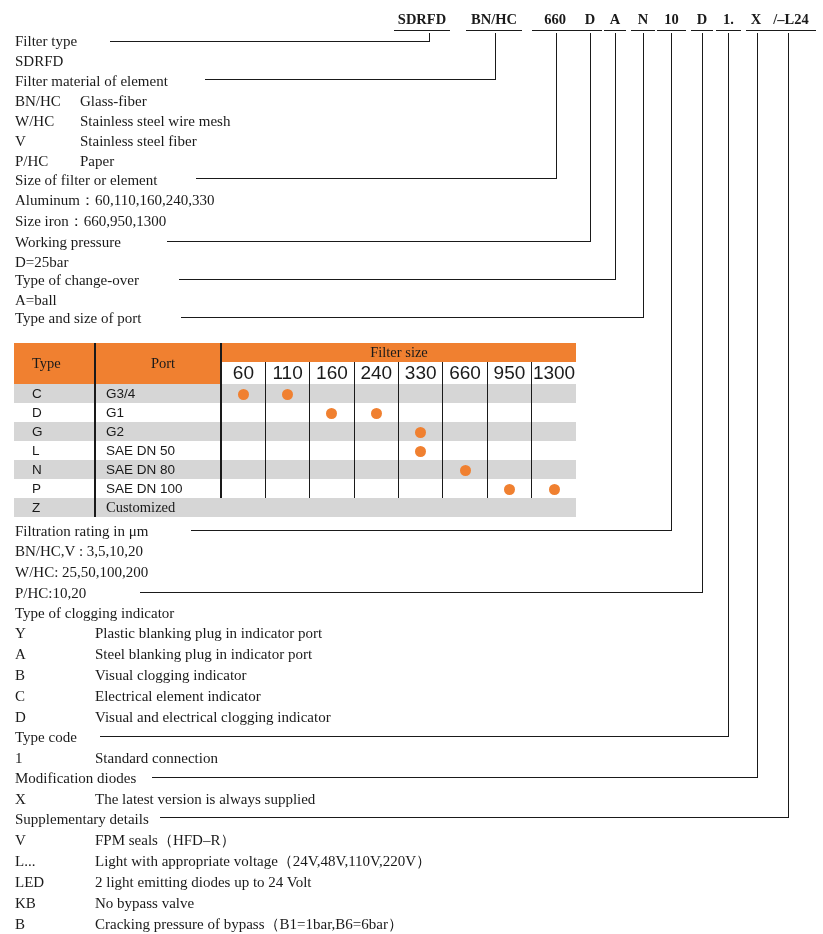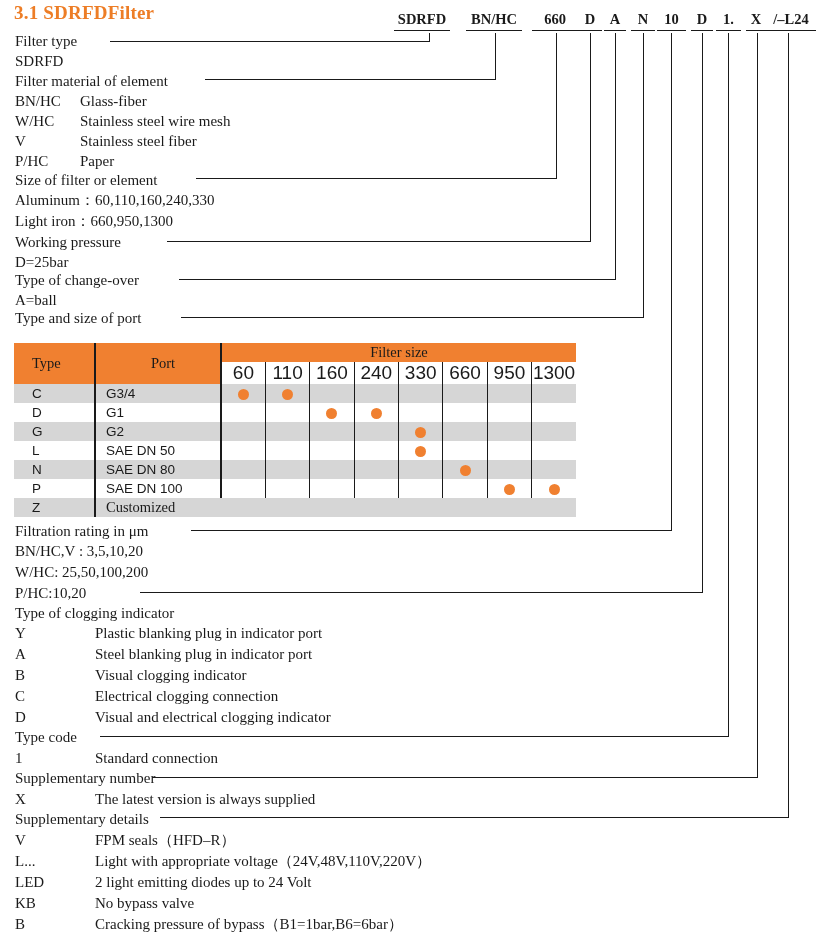--- a/index.html
+++ b/index.html
@@ -82,21 +82,20 @@
     text-align:center;
     font-family:"Liberation Serif","DejaVu Serif",serif;
     font-size:14.5px;
   }
 </style>
 </head>
 <body>
 
 <div class="sheet">
 
-  <div class="title">3.1 SDRFDFilter</div>
 
   <div class="code-row">
     <div class="code" style="left:394px;width:56px;">SDRFD</div>
     <div class="code" style="left:466px;width:56px;">BN/HC</div>
     <div class="code" style="left:532px;width:46px;">660</div>
     <div class="code" style="left:578px;width:24px;">D</div>
     <div class="code" style="left:604px;width:22px;">A</div>
     <div class="code" style="left:631px;width:24px;">N</div>
     <div class="code" style="left:657px;width:29px;">10</div>
     <div class="code" style="left:691px;width:22px;">D</div>
@@ -146,21 +145,21 @@
   <div class="code-desc" style="left:80px;top:94px;">Glass-fiber</div>
   <div class="code-letter" style="left:15px;top:114px;">W/HC</div>
   <div class="code-desc" style="left:80px;top:114px;">Stainless steel wire mesh</div>
   <div class="code-letter" style="left:15px;top:134px;">V</div>
   <div class="code-desc" style="left:80px;top:134px;">Stainless steel fiber</div>
   <div class="code-letter" style="left:15px;top:154px;">P/HC</div>
   <div class="code-desc" style="left:80px;top:154px;">Paper</div>
 
   <div class="lbl" style="left:15px;top:173px;">Size of filter or element</div>
   <div class="code-letter" style="left:15px;top:193px;">Aluminum：60,110,160,240,330</div>
-  <div class="code-letter" style="left:15px;top:214px;">Light iron：660,950,1300</div>
+  <div class="code-letter" style="left:15px;top:214px;">Size iron：660,950,1300</div>
 
   <div class="lbl" style="left:15px;top:235px;">Working pressure</div>
   <div class="code-letter" style="left:15px;top:255px;">D=25bar</div>
 
   <div class="lbl" style="left:15px;top:273px;">Type of change-over</div>
   <div class="code-letter" style="left:15px;top:293px;">A=ball</div>
 
   <div class="lbl" style="left:15px;top:311px;">Type and size of port</div>
 
   <div class="lbl" style="left:15px;top:524px;">Filtration rating in μm</div>
@@ -169,29 +168,29 @@
   <div class="code-letter" style="left:15px;top:586px;">P/HC:10,20</div>
 
   <div class="lbl" style="left:15px;top:606px;">Type of clogging indicator</div>
   <div class="code-letter" style="left:15px;top:626px;">Y</div>
   <div class="code-desc" style="left:95px;top:626px;">Plastic blanking plug in indicator port</div>
   <div class="code-letter" style="left:15px;top:647px;">A</div>
   <div class="code-desc" style="left:95px;top:647px;">Steel blanking plug in indicator port</div>
   <div class="code-letter" style="left:15px;top:668px;">B</div>
   <div class="code-desc" style="left:95px;top:668px;">Visual clogging indicator</div>
   <div class="code-letter" style="left:15px;top:689px;">C</div>
-  <div class="code-desc" style="left:95px;top:689px;">Electrical clogging connection</div>
+  <div class="code-desc" style="left:95px;top:689px;">Electrical element indicator</div>
   <div class="code-letter" style="left:15px;top:710px;">D</div>
   <div class="code-desc" style="left:95px;top:710px;">Visual and electrical clogging indicator</div>
 
   <div class="lbl" style="left:15px;top:730px;">Type code</div>
   <div class="code-letter" style="left:15px;top:751px;">1</div>
   <div class="code-desc" style="left:95px;top:751px;">Standard connection</div>
 
-  <div class="lbl" style="left:15px;top:771px;">Supplementary number</div>
+  <div class="lbl" style="left:15px;top:771px;">Modification diodes</div>
   <div class="code-letter" style="left:15px;top:792px;">X</div>
   <div class="code-desc" style="left:95px;top:792px;">The latest version is always supplied</div>
 
   <div class="lbl" style="left:15px;top:812px;">Supplementary details</div>
   <div class="code-letter" style="left:15px;top:833px;">V</div>
   <div class="code-desc" style="left:95px;top:833px;">FPM seals（HFD–R）</div>
   <div class="code-letter" style="left:15px;top:854px;">L...</div>
   <div class="code-desc" style="left:95px;top:854px;">Light with appropriate voltage（24V,48V,110V,220V）</div>
   <div class="code-letter" style="left:15px;top:875px;">LED</div>
   <div class="code-desc" style="left:95px;top:875px;">2 light emitting diodes up to 24 Volt</div>

